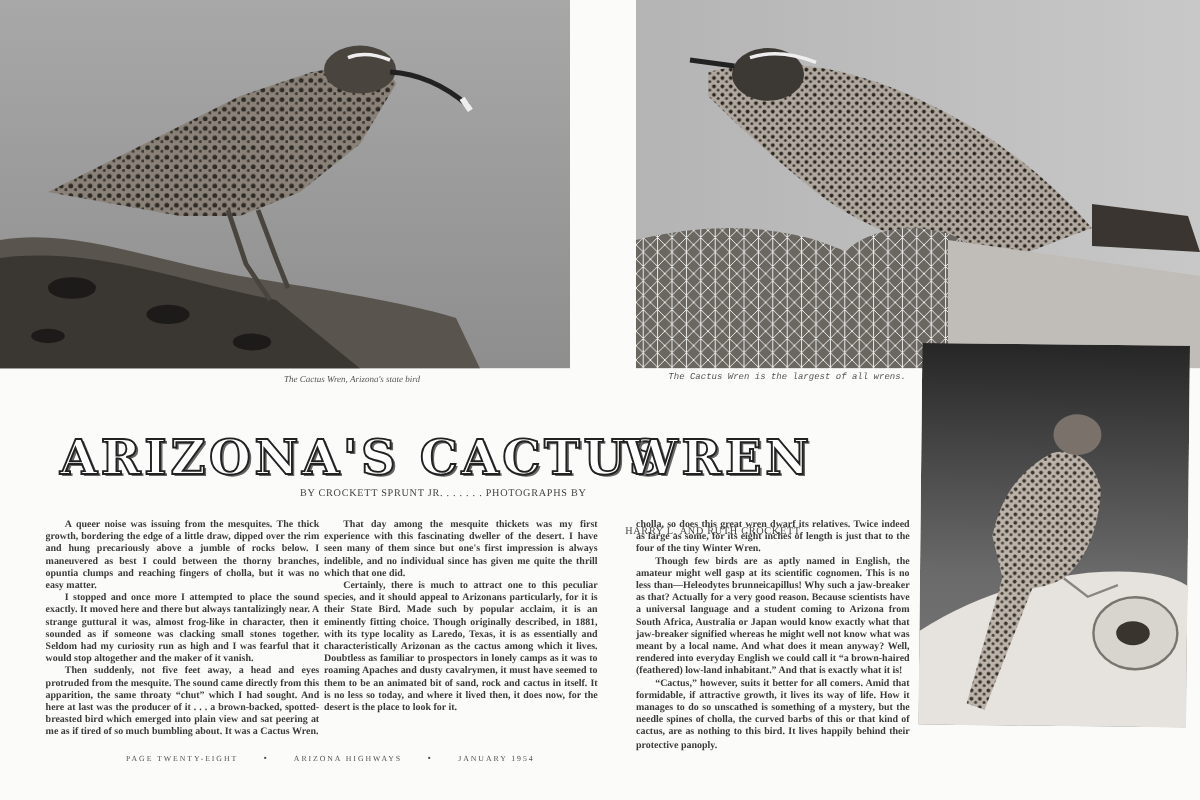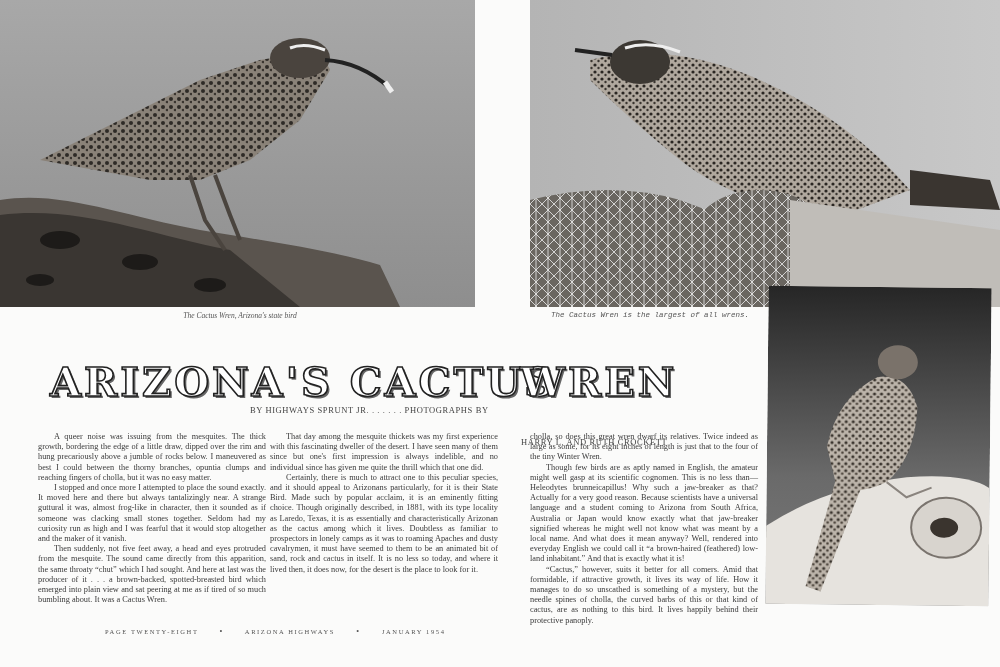--- a/index.html
+++ b/index.html
@@ -1,24 +1,24 @@
 <!DOCTYPE html>
 <html><head>
   <meta charset="utf-8">
   <style>
     html, body { margin:0; padding:0; }
     body { width:1000px; height:667px; background:#fbfbfa; position:relative; overflow:hidden; font-family:"Liberation Serif", serif; color:#333; }
     .photo { position:absolute; overflow:hidden; }
     .photo svg { width:100%; height:100%; display:block; }
-    .caption { position:absolute; font-style:italic; font-size:7.5px; color:#555; text-align:center; }
+    .caption { position:absolute; font-style:italic; font-size:7.5px; color:#555; text-align:right; }
     .title { position:absolute; top:362px; font-family:"DejaVu Serif", serif; font-weight:bold; font-size:40px; letter-spacing:3px; color:#fff;
       -webkit-text-stroke:1.6px #222; text-shadow:2px 2px 0 #666; line-height:1; }
     .byline { position:absolute; top:405px; font-size:8.5px; letter-spacing:0.6px; color:#444; white-space:nowrap; }
     .col { position:absolute; top:432px; width:228px; font-size:8.3px; line-height:10.2px; text-align:justify; color:#3a3a3a; }
-    .col p { margin:0; text-indent:16px; }
+    .col p { margin:0; text-indent:16px;font-weight:bold; }
     .col p.first { text-indent:16px; }
     .footer { position:absolute; top:627px; left:105px; font-size:6.5px; letter-spacing:1.6px; color:#555; white-space:nowrap; }
     .footer .dot { margin:0 18px; font-size:8px; }
   </style>
 </head>
 <body>
 
 <div class="photo" style="left:0;top:0;width:475px;height:307px;">
   <svg viewBox="0 0 475 307" preserveAspectRatio="none">
     <defs>
@@ -101,21 +101,21 @@
     <path d="M60 160 Q70 110 110 90 Q140 85 150 120 Q148 170 120 195 Q90 210 70 200 Z" fill="url(#spots3)"></path>
     <ellipse cx="130" cy="75" rx="20" ry="17" fill="#7a726a"></ellipse>
     <path d="M70 190 L40 300 L55 305 L95 200 Z" fill="url(#spots3)"></path>
     <path d="M120 195 L140 210 L165 200" stroke="#8a847e" stroke-width="2" fill="none"></path>
   </svg>
 </div>
 
 <div class="title" style="left:50px;">ARIZONA'S CACTUS</div>
 <div class="title" style="left:520px;text-align:center;">WREN</div>
 
-<div class="byline" style="left:250px;">BY HIGHWAYS SPRUNT JR. . . . . . . PHOTOGRAPHS BY</div>
+<div class="byline" style="left:250px;">BY CROCKETT SPRUNT JR. . . . . . . PHOTOGRAPHS BY</div>
 <div class="byline" style="left:521px;margin-top:32px;">HARRY L. AND RUTH CROCKETT</div>
 
 <div class="col" style="left:38px;">
   <p class="first">A queer noise was issuing from the mesquites. The thick growth, bordering the edge of a little draw, dipped over the rim and hung precariously above a jumble of rocks below. I maneuvered as best I could between the thorny branches, opuntia clumps and reaching fingers of cholla, but it was no easy matter.</p>
   <p>I stopped and once more I attempted to place the sound exactly. It moved here and there but always tantalizingly near. A strange guttural it was, almost frog-like in character, then it sounded as if someone was clacking small stones together. Seldom had my curiosity run as high and I was fearful that it would stop altogether and the maker of it vanish.</p>
   <p>Then suddenly, not five feet away, a head and eyes protruded from the mesquite. The sound came directly from this apparition, the same throaty “chut” which I had sought. And here at last was the producer of it . . . a brown-backed, spotted-breasted bird which emerged into plain view and sat peering at me as if tired of so much bumbling about. It was a Cactus Wren.</p>
 </div>
 <div class="col" style="left:270px;">
   <p class="first">That day among the mesquite thickets was my first experience with this fascinating dweller of the desert. I have seen many of them since but one's first impression is always indelible, and no individual since has given me quite the thrill which that one did.</p>
   <p>Certainly, there is much to attract one to this peculiar species, and it should appeal to Arizonans particularly, for it is their State Bird. Made such by popular acclaim, it is an eminently fitting choice. Though originally described, in 1881, with its type locality as Laredo, Texas, it is as essentially and characteristically Arizonan as the cactus among which it lives. Doubtless as familiar to prospectors in lonely camps as it was to roaming Apaches and dusty cavalrymen, it must have seemed to them to be an animated bit of sand, rock and cactus in itself. It is no less so today, and where it lived then, it does now, for the desert is the place to look for it.</p>

